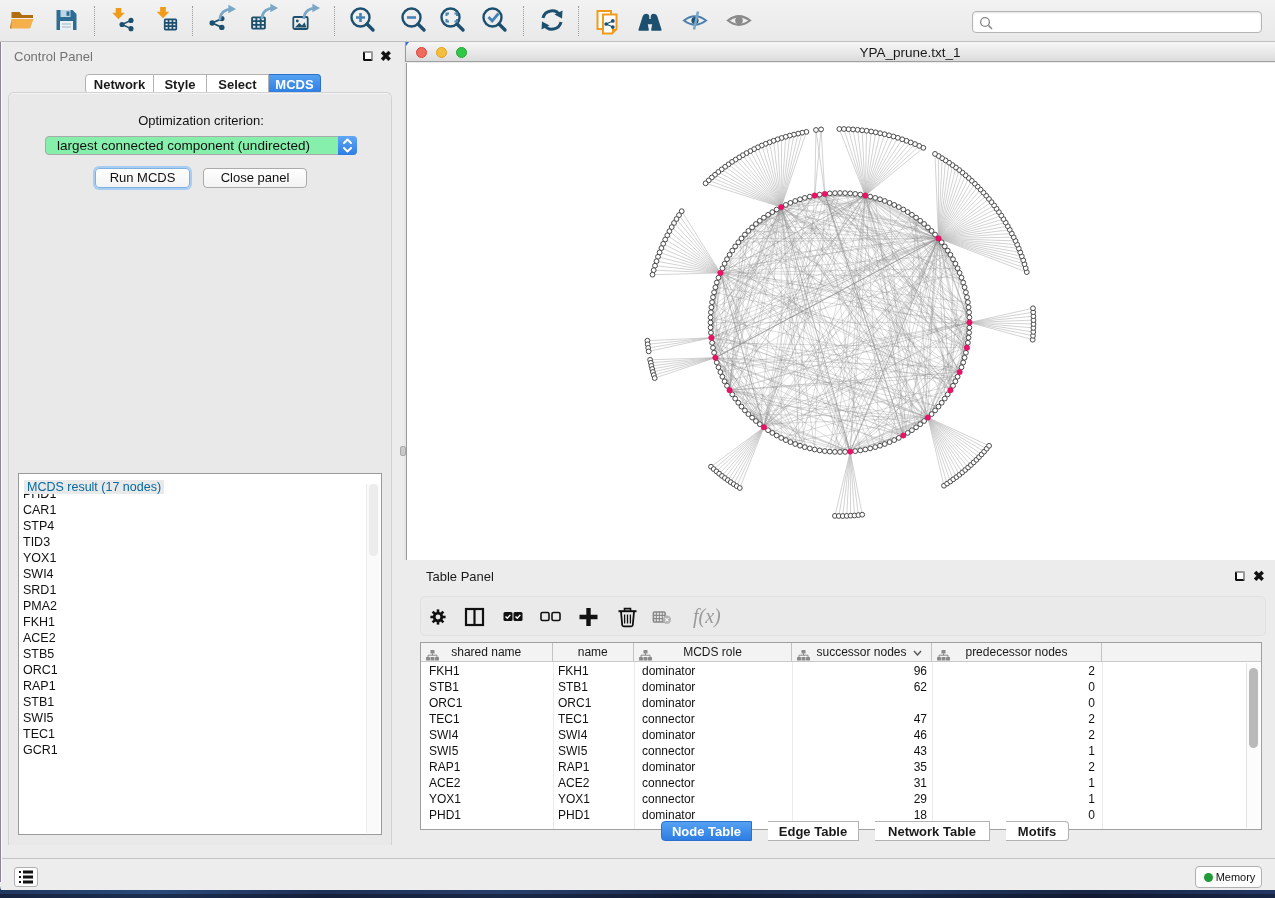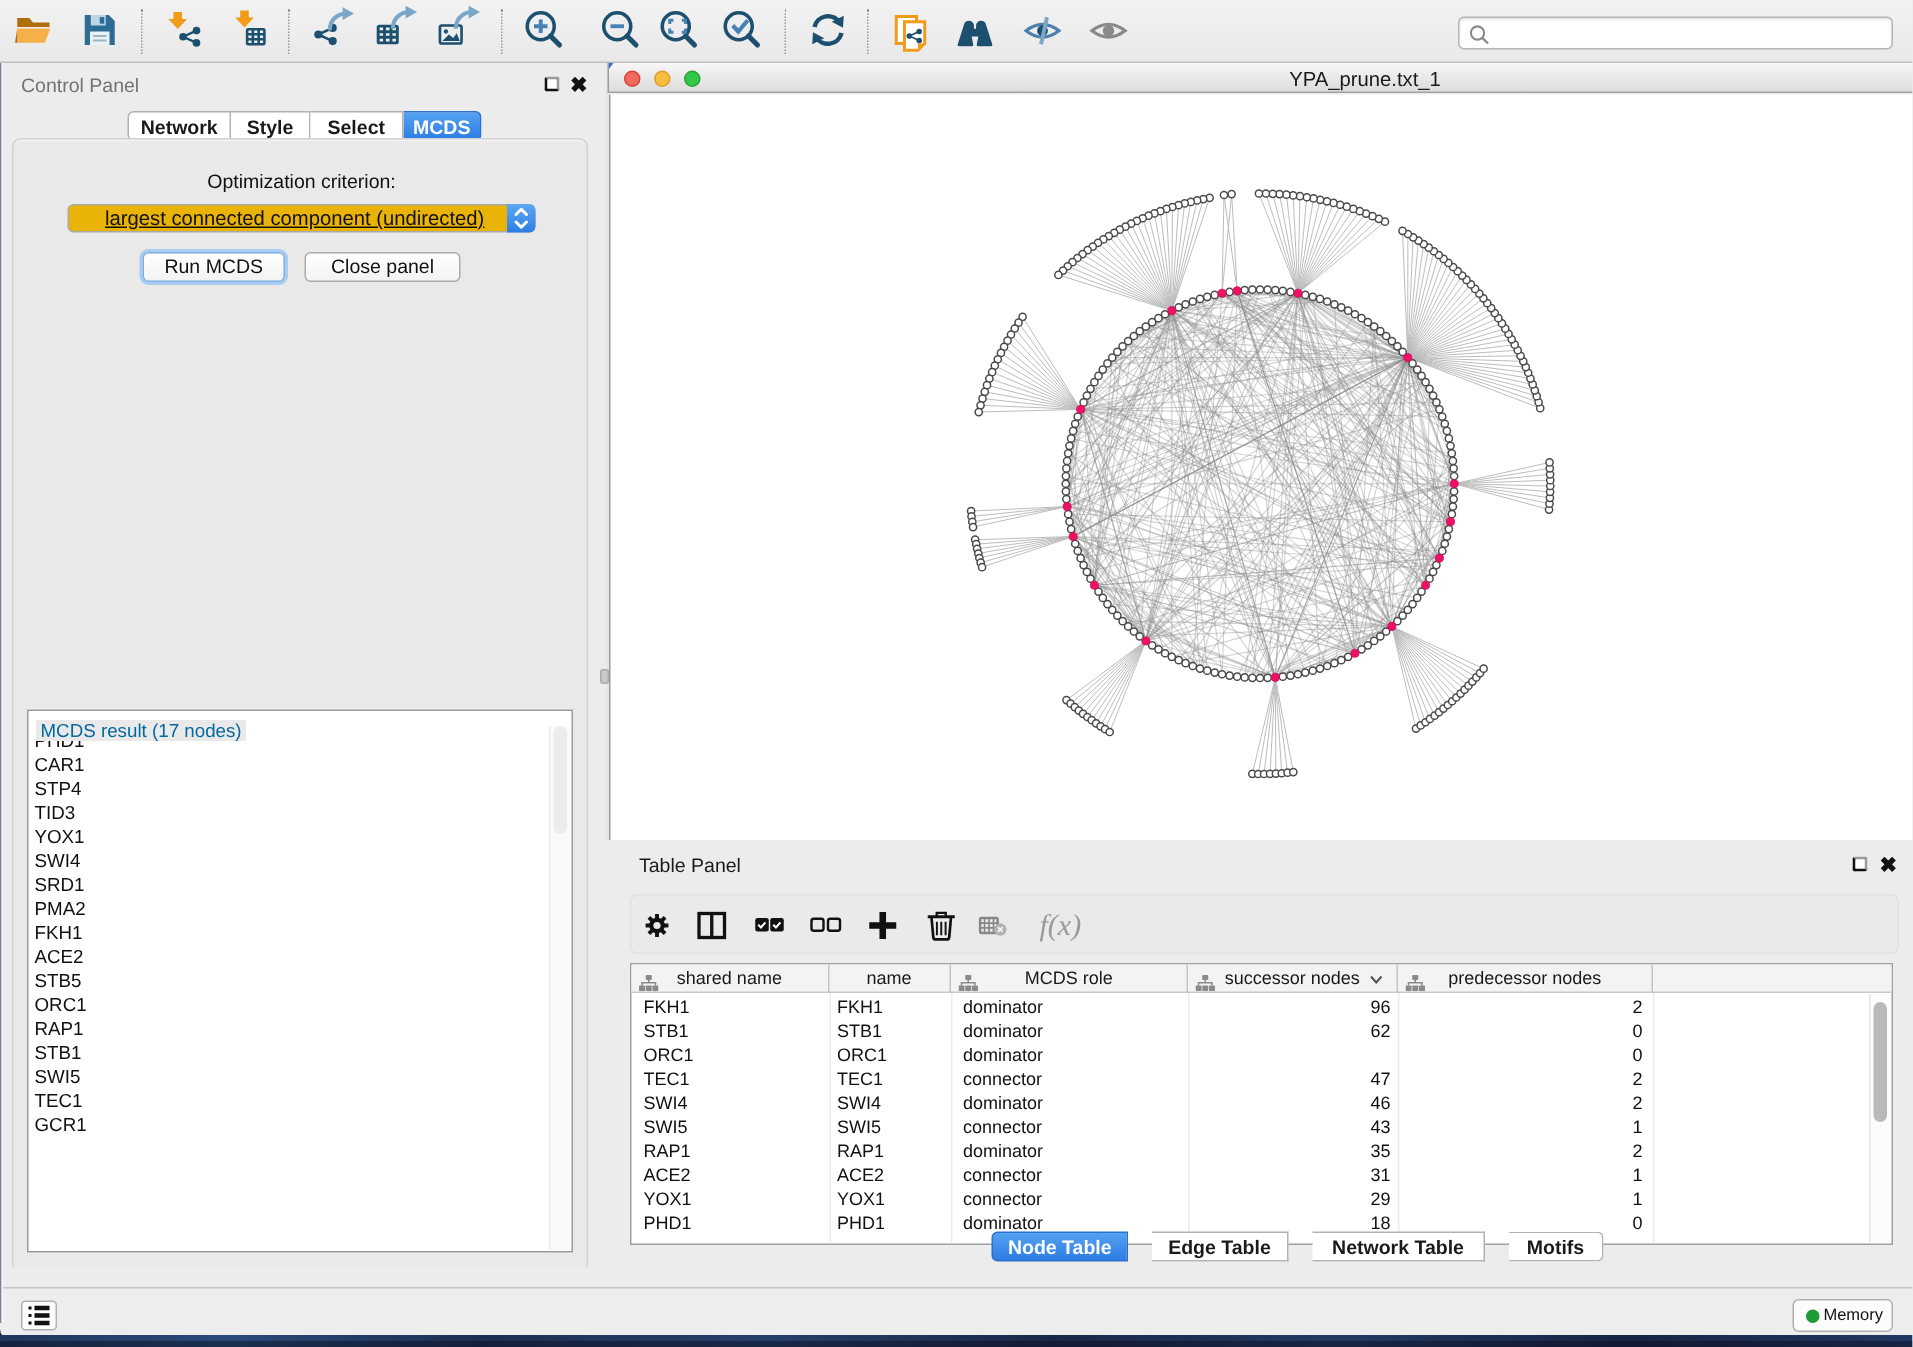--- a/index.html
+++ b/index.html
@@ -31,22 +31,22 @@
 .tabrow { position:absolute; display:flex; }
 .tab { height:20px; border:1px solid #b2b2b2; border-left:none; background:#fff; color:#1a1a1a;
   font-size:13px; text-align:center; line-height:19px;font-weight:bold; }
 .tab.first { border-left:1px solid #b2b2b2; border-radius:4px 0 0 4px; }
 .tab.last { border-radius:0 4px 4px 0; }
 .tab.sel { background:linear-gradient(180deg,#55a1f2,#2d7de4); border-color:#2d70cc; color:#fff; }
 #cp-inner { position:absolute; left:6px; top:50px; width:384px; height:753px;
   background:#e9e9e9; border:1px solid #d2d2d2; border-radius:6px 6px 0 0; border-bottom:none;
   box-shadow:inset 0 1px 0 #f5f5f5; }
 #opt-label { position:absolute; left:0; top:71px; width:398px; text-align:center; font-size:13px; color:#111; }
-#combo { position:absolute; left:43px; top:94px; width:312px; height:19px; background:#eab308;
-  border:1px solid #a9a9a9; border-radius:4px; font-size:13.5px; color:#111; line-height:17px; padding-left:24px;text-decoration:underline; }
+#combo { position:absolute; left:43px; top:94px; width:312px; height:19px; background:#86efac;
+  border:1px solid #a9a9a9; border-radius:4px; font-size:13.5px; color:#111; line-height:17px; padding-left:11px; }
 #combo-btn { position:absolute; right:-1px; top:-1px; width:19px; height:19px; border-radius:0 4px 4px 0;
   background:linear-gradient(180deg,#5fa7f5,#2d7de4); }
 .btn { position:absolute; height:20px; background:linear-gradient(180deg,#ffffff,#f3f3f3);
   border:1px solid #ababab; border-radius:4px; font-size:13px; color:#111; text-align:center; line-height:18px; }
 #run-btn { left:93px; top:126px; width:95px; box-shadow:0 0 0 2px #a8cdf2; border-color:#7fb0e2; }
 #close-btn { left:201px; top:126px; width:104px; }
 
 #res-box { position:absolute; left:16px; top:431px; width:364px; height:362px; background:#fff; border:1px solid #9a9a9a; }
 #res-title { position:absolute; left:22px; top:424px; background:#e9e9e9; padding:0 3px; font-size:12.5px; color:#0369a1;margin-top:14px; }
 #res-list { position:absolute; left:4px; top:12px; font-size:12.5px; color:#111; line-height:16px; }

